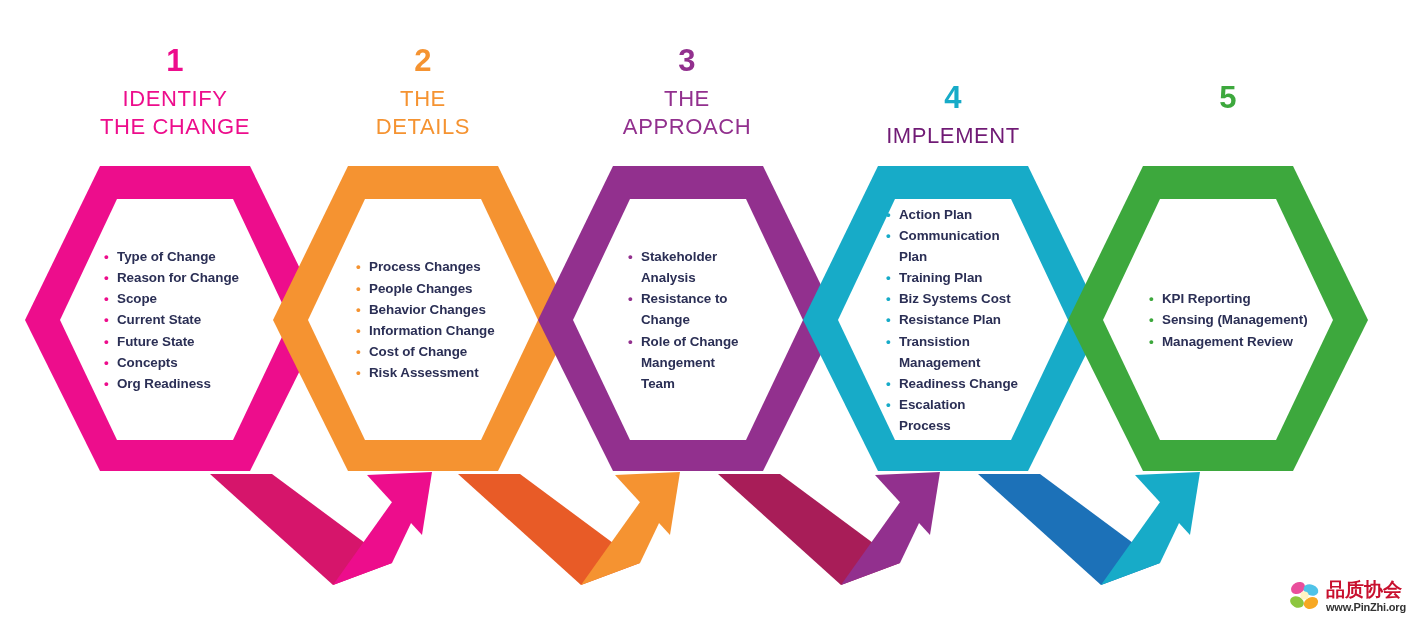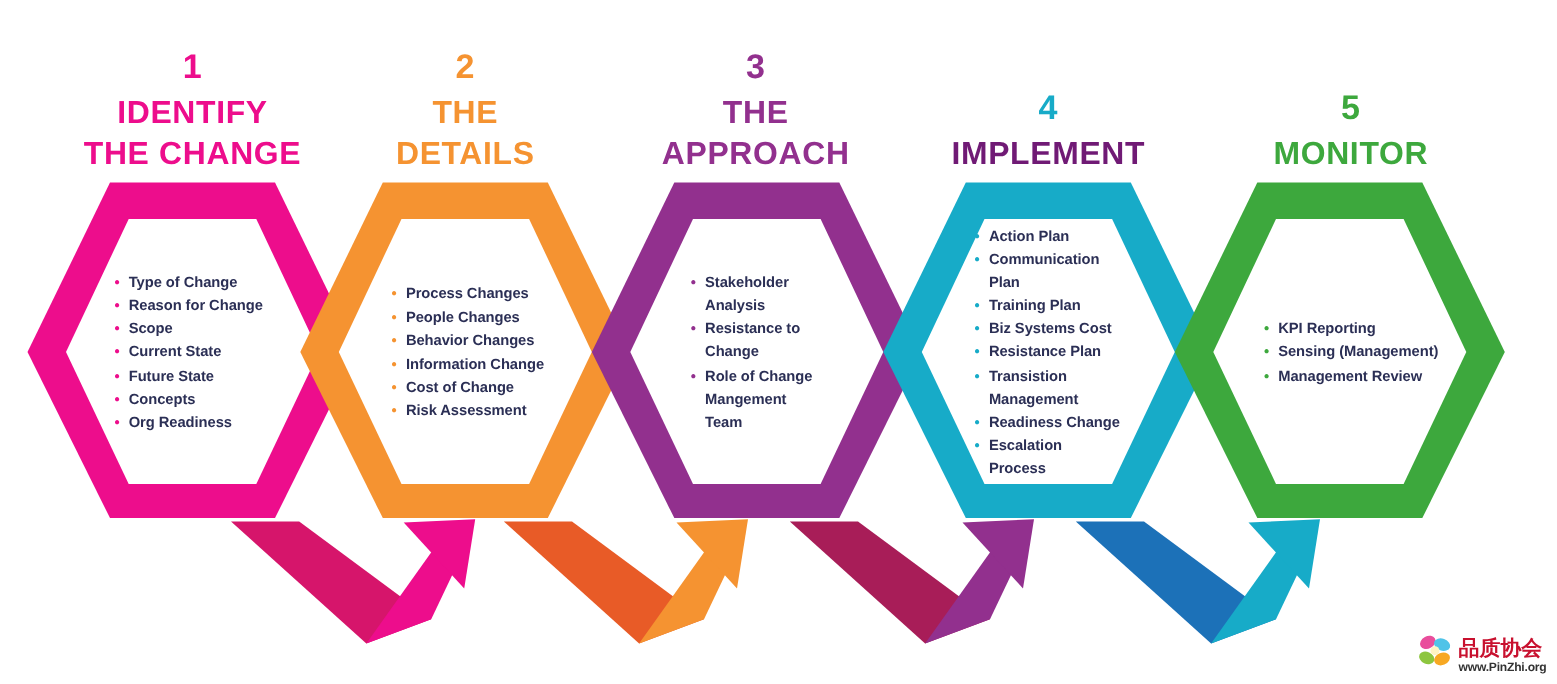--- a/index.html
+++ b/index.html
@@ -28,22 +28,22 @@
     user-select:none;
   }
   .step-num{
     font-size:31px;
     font-weight:bold;
     letter-spacing:0.5px;
     display:block;
     margin-bottom:9px;
   }
   .step-title{
-    font-size:29px;
-    font-weight:bold;
+    font-size:22px;
+    font-weight:normal;
     letter-spacing:0.6px;
     display:block;
     white-space:pre-line;
     line-height:1.28;
   }
   
   .hex-content{
     position:absolute;
     display:flex;
     flex-direction:column;
@@ -72,20 +72,21 @@
     line-height:1.58;
   }
   
   #watermark{
     position:absolute;
     left:1288px;
     top:575px;
     width:122px;
     height:42px;
     display:flex;
+    align-items:center;
     gap:4px;
   }
   #wm-text{
     display:flex;
     flex-direction:column;
     justify-content:center;
     line-height:1;
   }
   #wm-cn{
     font-size:19px;
@@ -177,21 +178,20 @@
 APPROACH</span>
   </div>
 
   <div class="step-head" id="head4" style="left:823px;top:82px;width:260px;">
     <span class="step-num" id="num4" style="color: rgb(23, 171, 200);">4</span>
     <span class="step-title" id="ttl4" style="color: #701a75;">IMPLEMENT</span>
   </div>
 
   <div class="step-head" id="head5" style="left:1098px;top:82px;width:260px;">
     <span class="step-num" id="num5" style="color: rgb(61, 168, 61);">5</span>
-    <span class="step-title" id="ttl5" style="color: rgb(61, 168, 61);">MONITOR</span>
   </div>
 
   <div class="hex-content" style="left:103px;top:199px;width:190px;height:242px;">
     <ul class="hex-list" id="list1">
         <li><span class="bullet" style="color: rgb(237, 13, 140);">•</span><span>Type of Change</span></li>
         <li><span class="bullet" style="color: rgb(237, 13, 140);">•</span><span>Reason for Change</span></li>
         <li><span class="bullet" style="color: rgb(237, 13, 140);">•</span><span>Scope</span></li>
         <li><span class="bullet" style="color: rgb(237, 13, 140);">•</span><span>Current State</span></li>
         <li><span class="bullet" style="color: rgb(237, 13, 140);">•</span><span>Future State</span></li>
         <li><span class="bullet" style="color: rgb(237, 13, 140);">•</span><span>Concepts</span></li>

